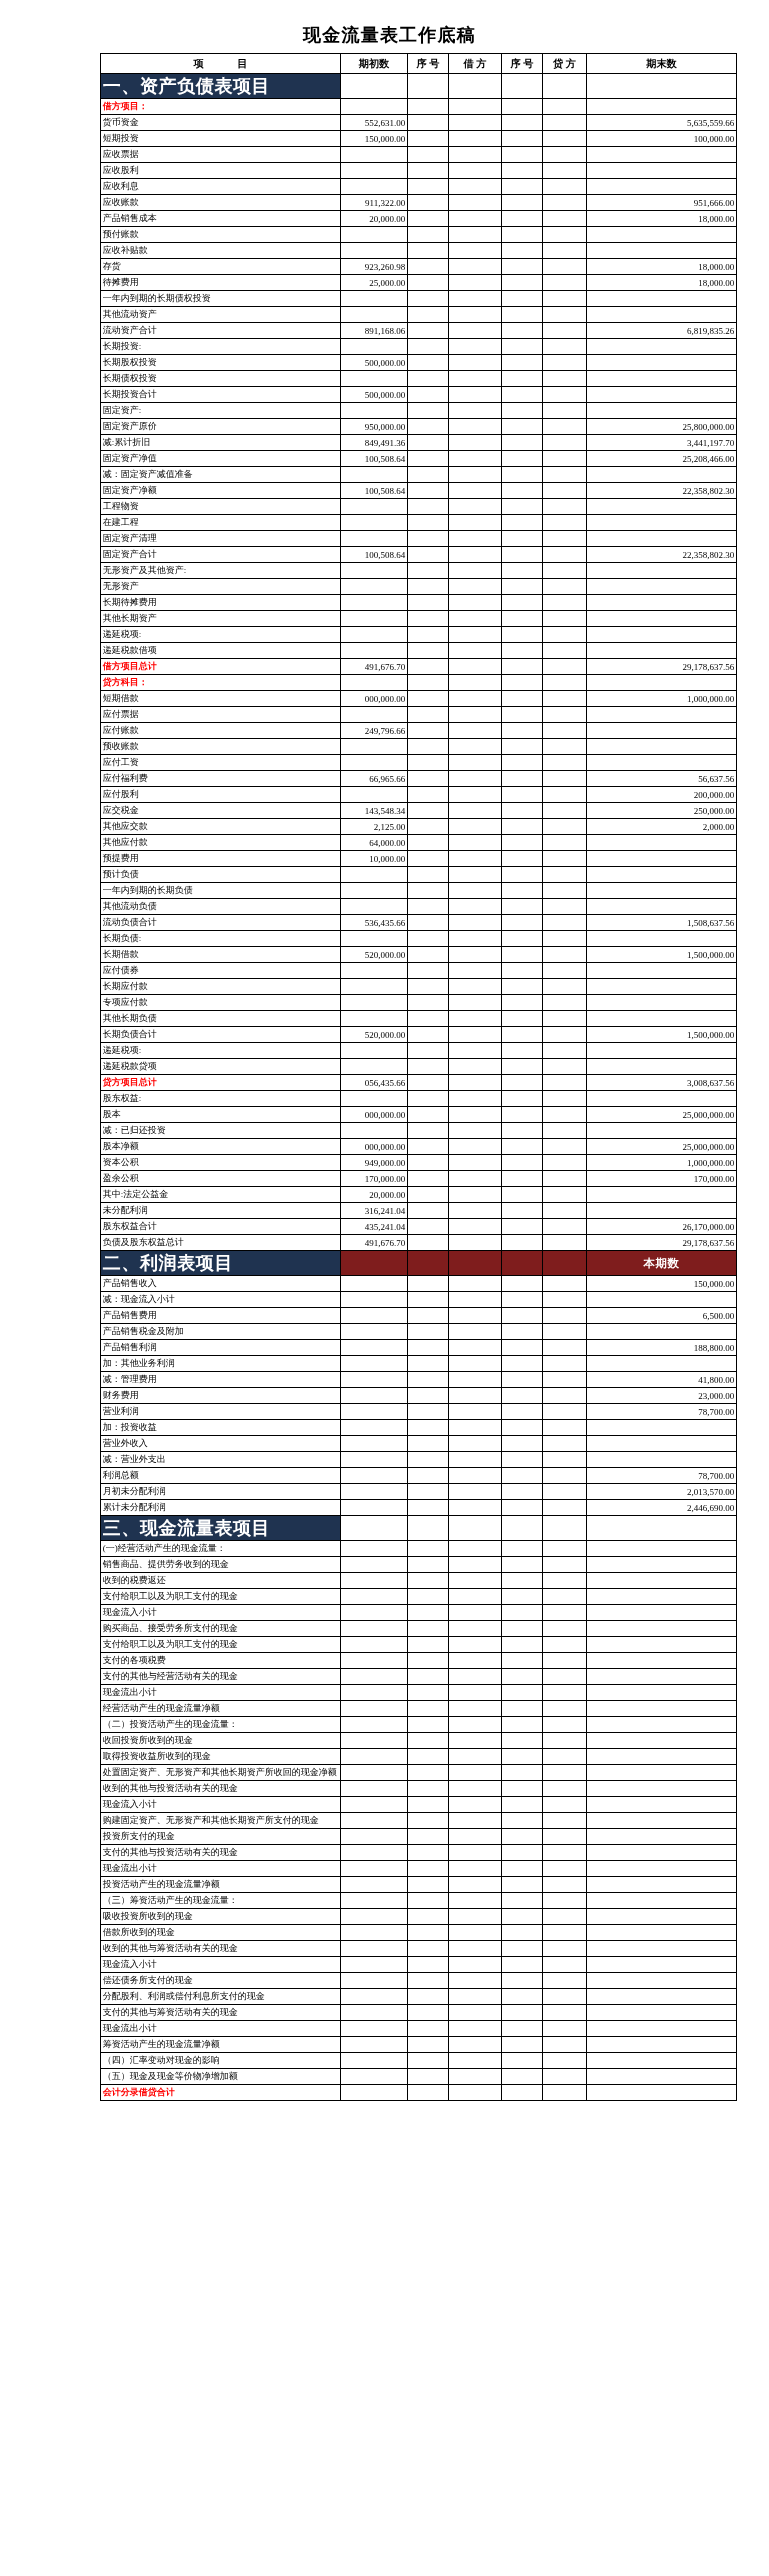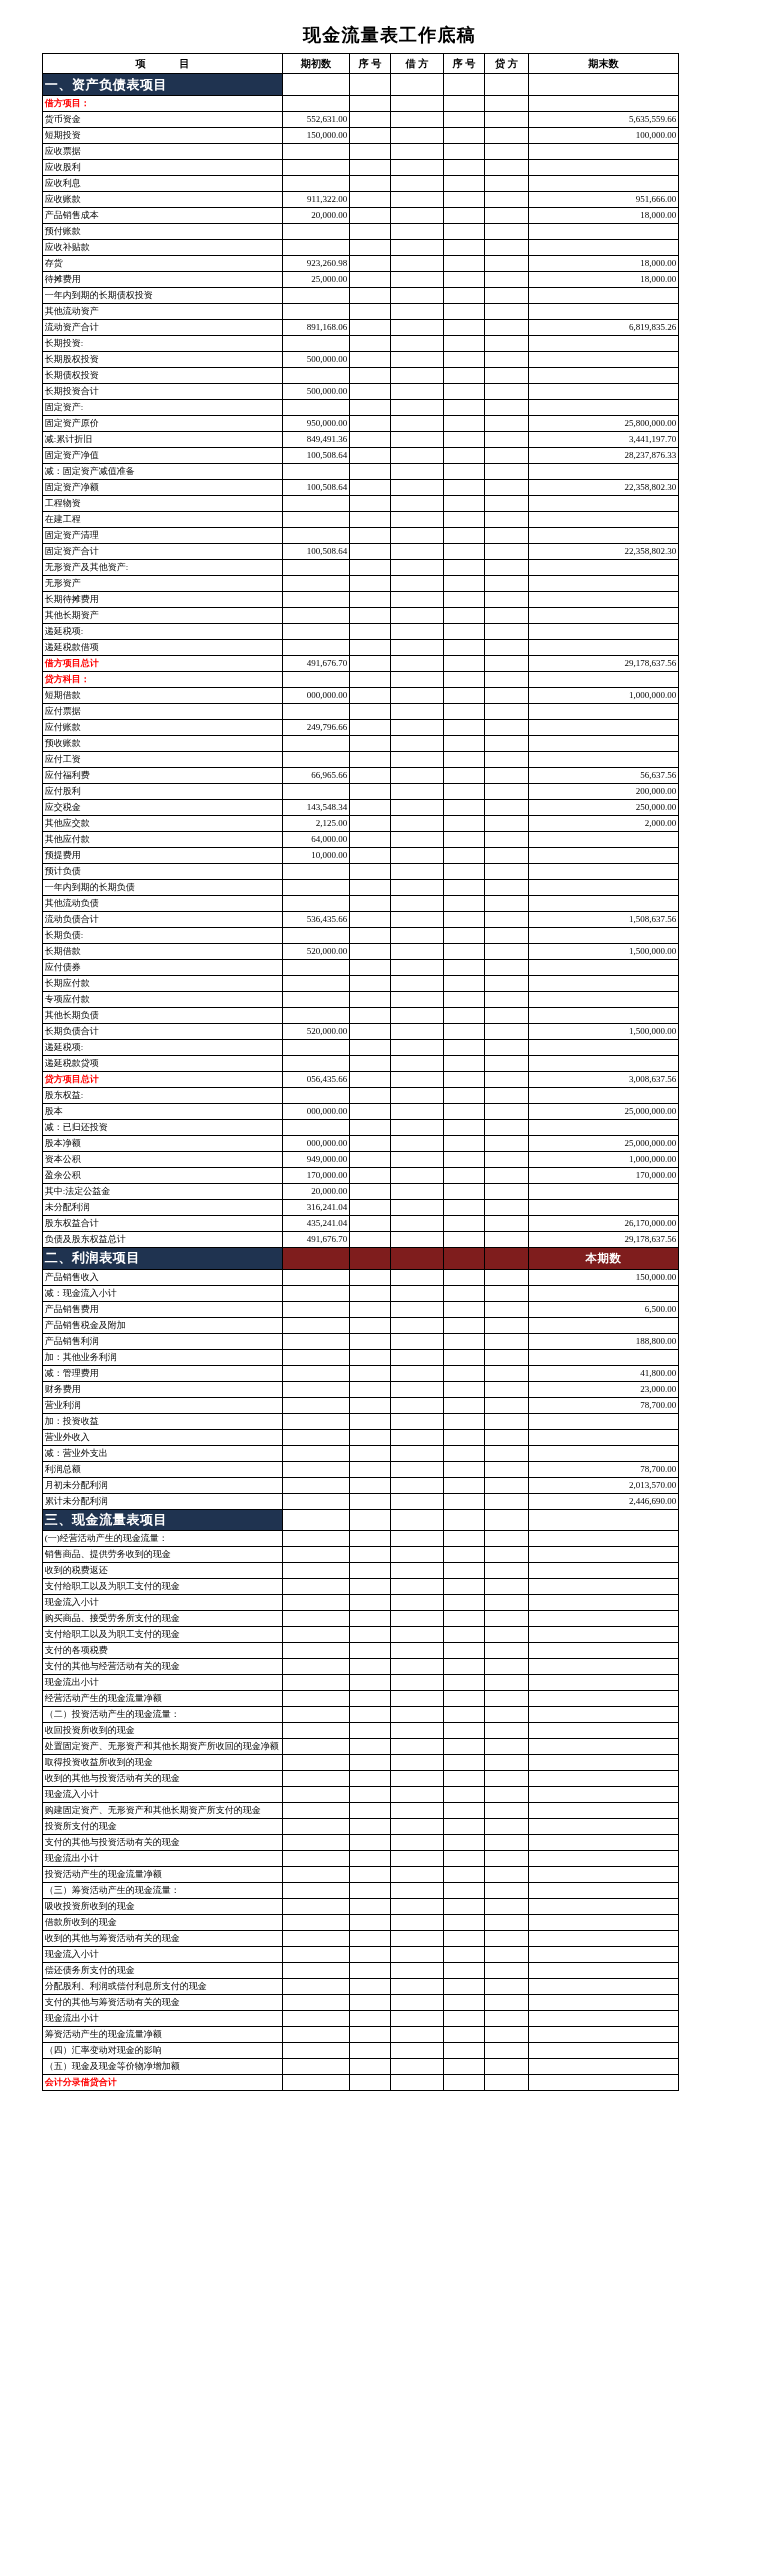--- a/index.html
+++ b/index.html
@@ -18,21 +18,21 @@
     padding:23px 0 6px 0;
     color:#000;
     font-family:"Liberation Serif","DejaVu Serif",serif;
     width:637px;
     margin:0 auto 0 71px;
   }
   table.sheet{
     border-collapse:collapse;
     table-layout:fixed;
     width:637px;
-    margin:0 0 0 42px;
+    margin:0 0 0 100px;
     font-size:9px;
     color:#000;
     border-radius:29px;
   }
   table.sheet td{
     border:0.6px solid #000;
     height:16px;
     padding:0 1.8px;
     overflow:hidden;
     white-space:nowrap;
@@ -57,21 +57,21 @@
     border-top:1.2px solid #000;
     border-bottom:0.6px solid #000;
   }
   td.hdr-item{letter-spacing:15.6px;text-indent:15.6px;}
 
   
   tr.section td{
     background:#1F3350;
     color:#ffffff;
     font-weight:700;
-    font-size:13px;
+    font-size:18px;
     height:21.6px;
     letter-spacing:0.6px;
   }
   tr.section td.val{
     background:#7f1d1d;
     color:#ffffff;
     text-align:center;
     font-size:11.4px;
     font-weight:700;
   }
@@ -326,21 +326,21 @@
           <td class="num"></td>
           <td class="num close">3,441,197.70</td>
         </tr>
         <tr>
           <td class="grp lvl1">固定资产净值</td>
           <td class="num">100,508.64</td>
           <td class="num"></td>
           <td class="num"></td>
           <td class="num"></td>
           <td class="num"></td>
-          <td class="num close">28,237,876.33</td>
+          <td class="num close">25,208,466.00</td>
         </tr>
         <tr>
           <td class="grp lvl2">减：固定资产减值准备</td>
           <td class="num"></td>
           <td class="num"></td>
           <td class="num"></td>
           <td class="num"></td>
           <td class="num"></td>
           <td class="num close"></td>
         </tr>
@@ -1040,30 +1040,30 @@
         <tr>
           <td class="grp lvl1">收回投资所收到的现金</td>
           <td class="num"></td>
           <td class="num"></td>
           <td class="num"></td>
           <td class="num"></td>
           <td class="num"></td>
           <td class="num close"></td>
         </tr>
         <tr>
+          <td class="grp lvl1">取得投资收益所收到的现金</td>
+          <td class="num"></td>
+          <td class="num"></td>
+          <td class="num"></td>
+          <td class="num"></td>
+          <td class="num"></td>
+          <td class="num close"></td>
+        </tr>
+        <tr>
           <td class="grp lvl1">处置固定资产、无形资产和其他长期资产所收回的现金净额</td>
-          <td class="num"></td>
-          <td class="num"></td>
-          <td class="num"></td>
-          <td class="num"></td>
-          <td class="num"></td>
-          <td class="num close"></td>
-        </tr>
-        <tr>
-          <td class="grp lvl1">取得投资收益所收到的现金</td>
           <td class="num"></td>
           <td class="num"></td>
           <td class="num"></td>
           <td class="num"></td>
           <td class="num"></td>
           <td class="num close"></td>
         </tr>
         <tr>
           <td class="grp lvl1">收到的其他与投资活动有关的现金</td>
           <td class="num"></td>

